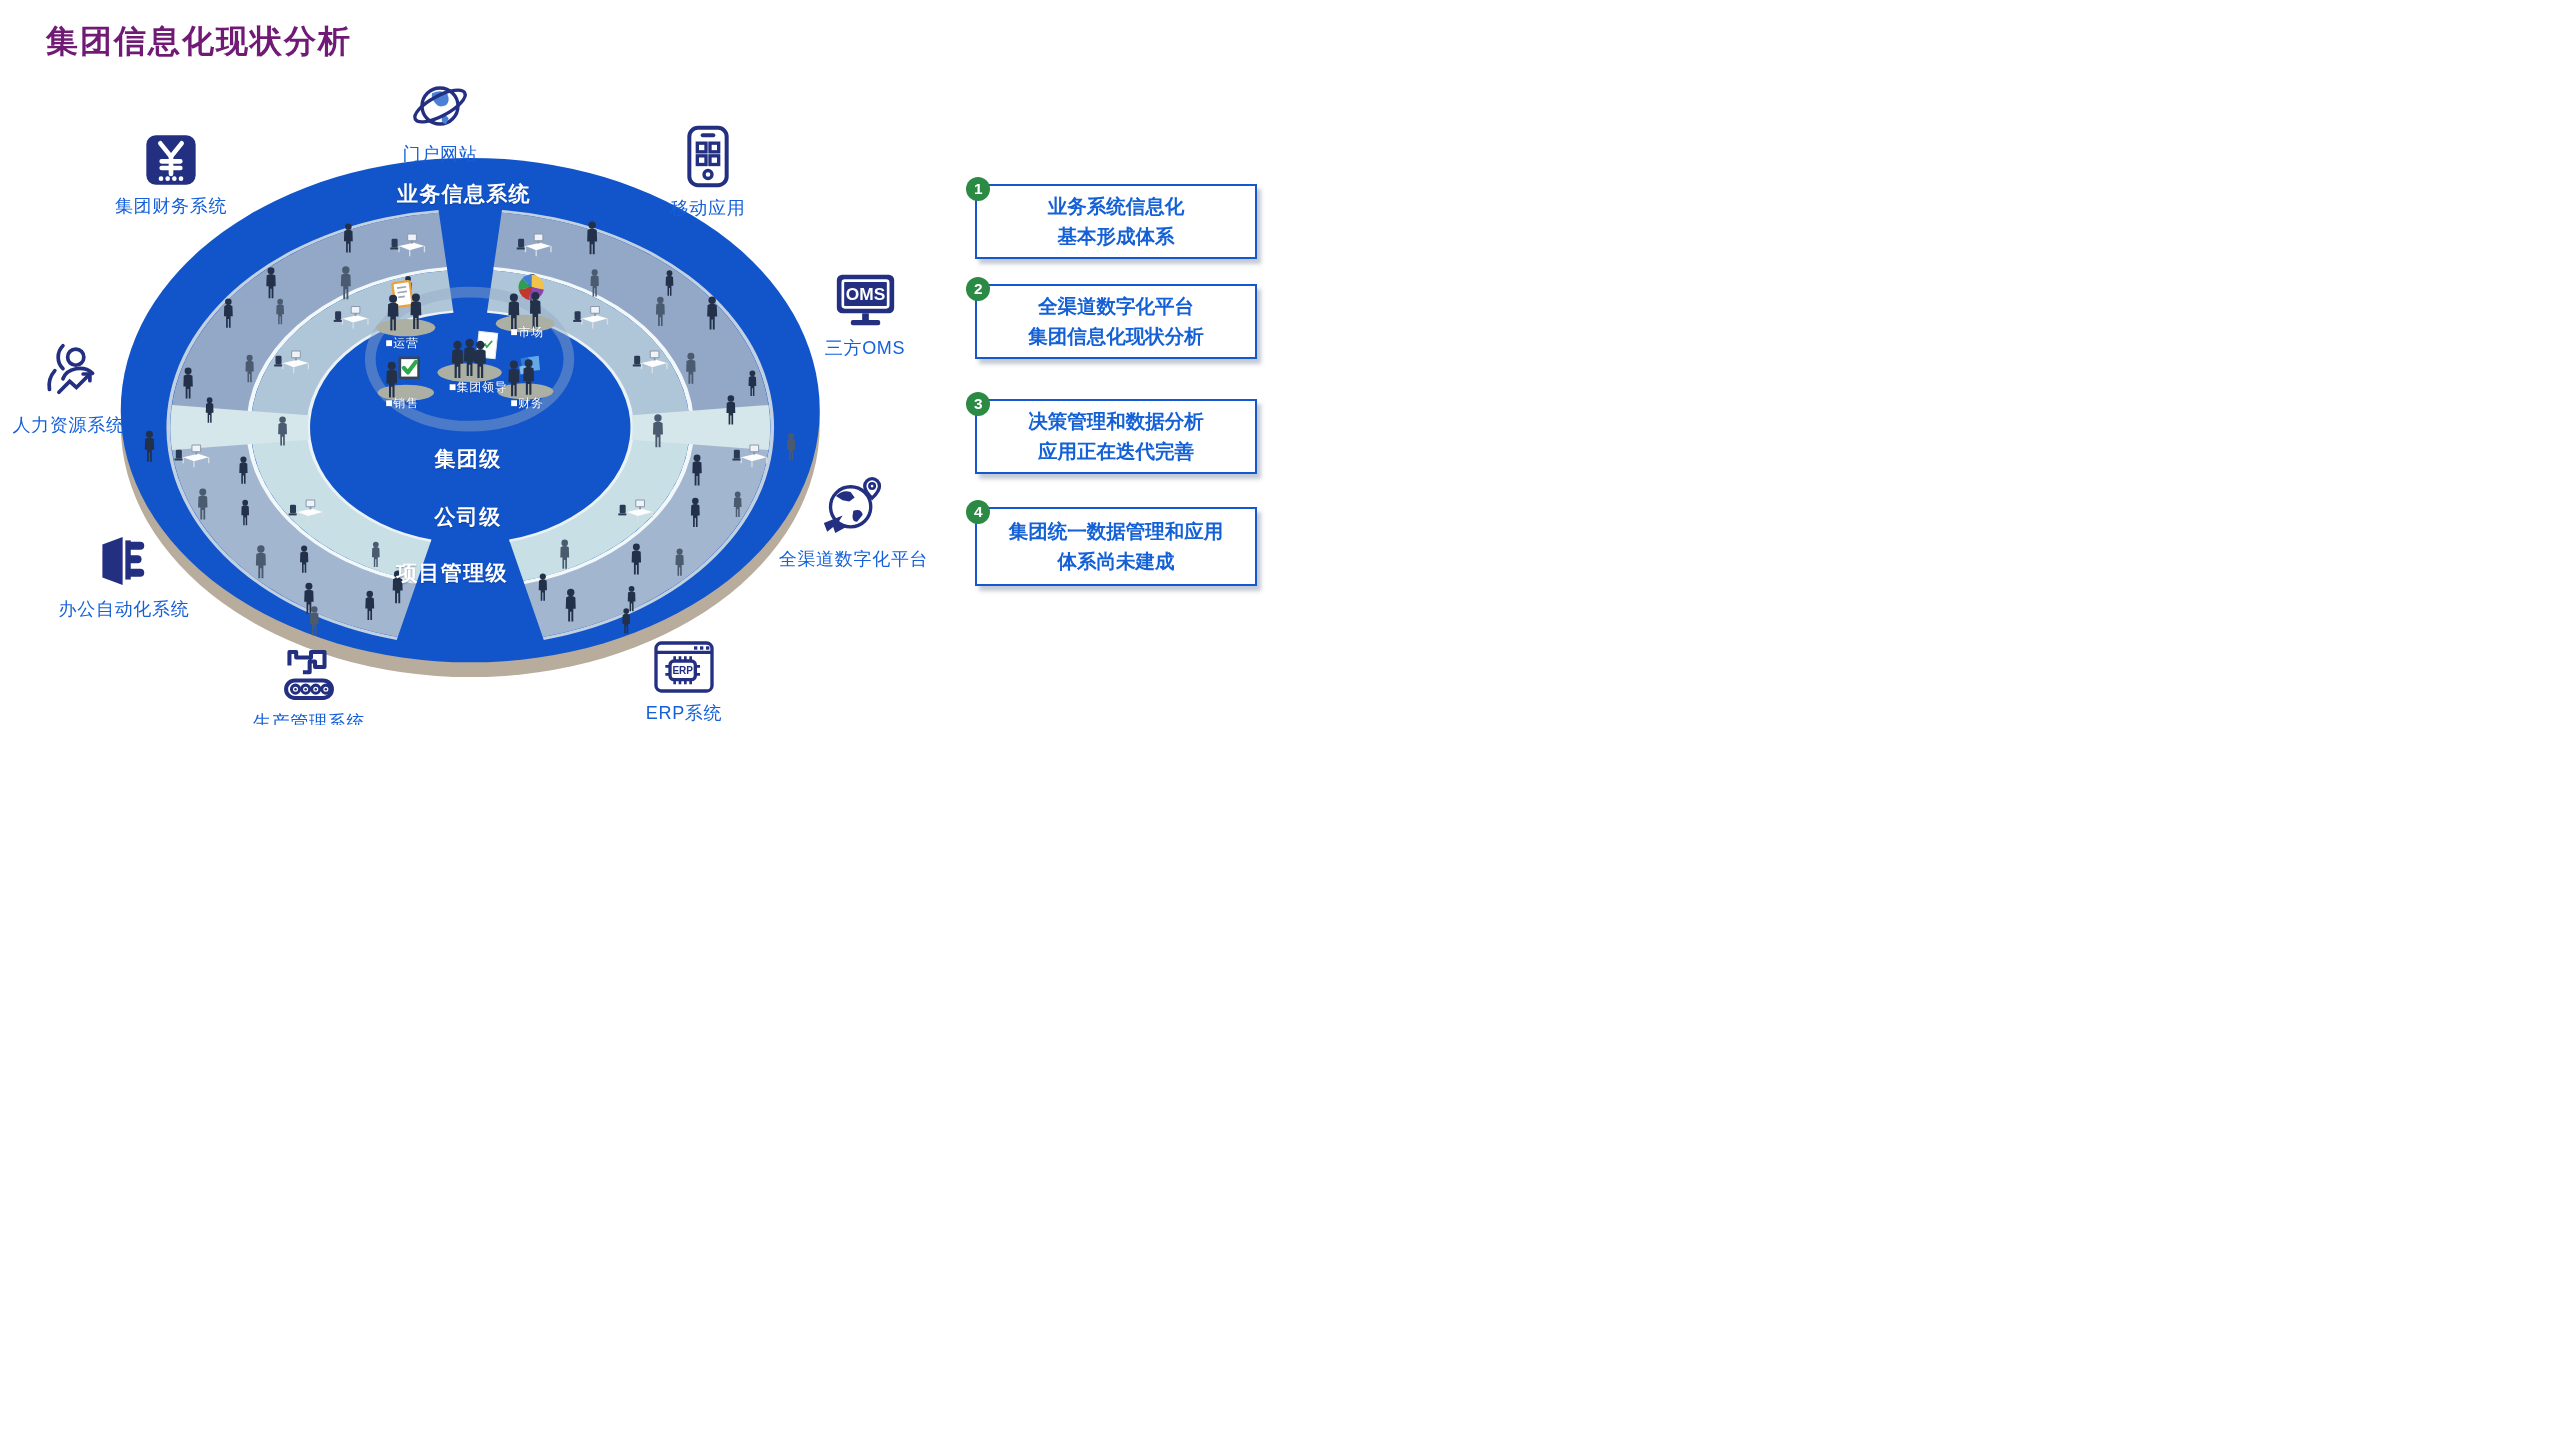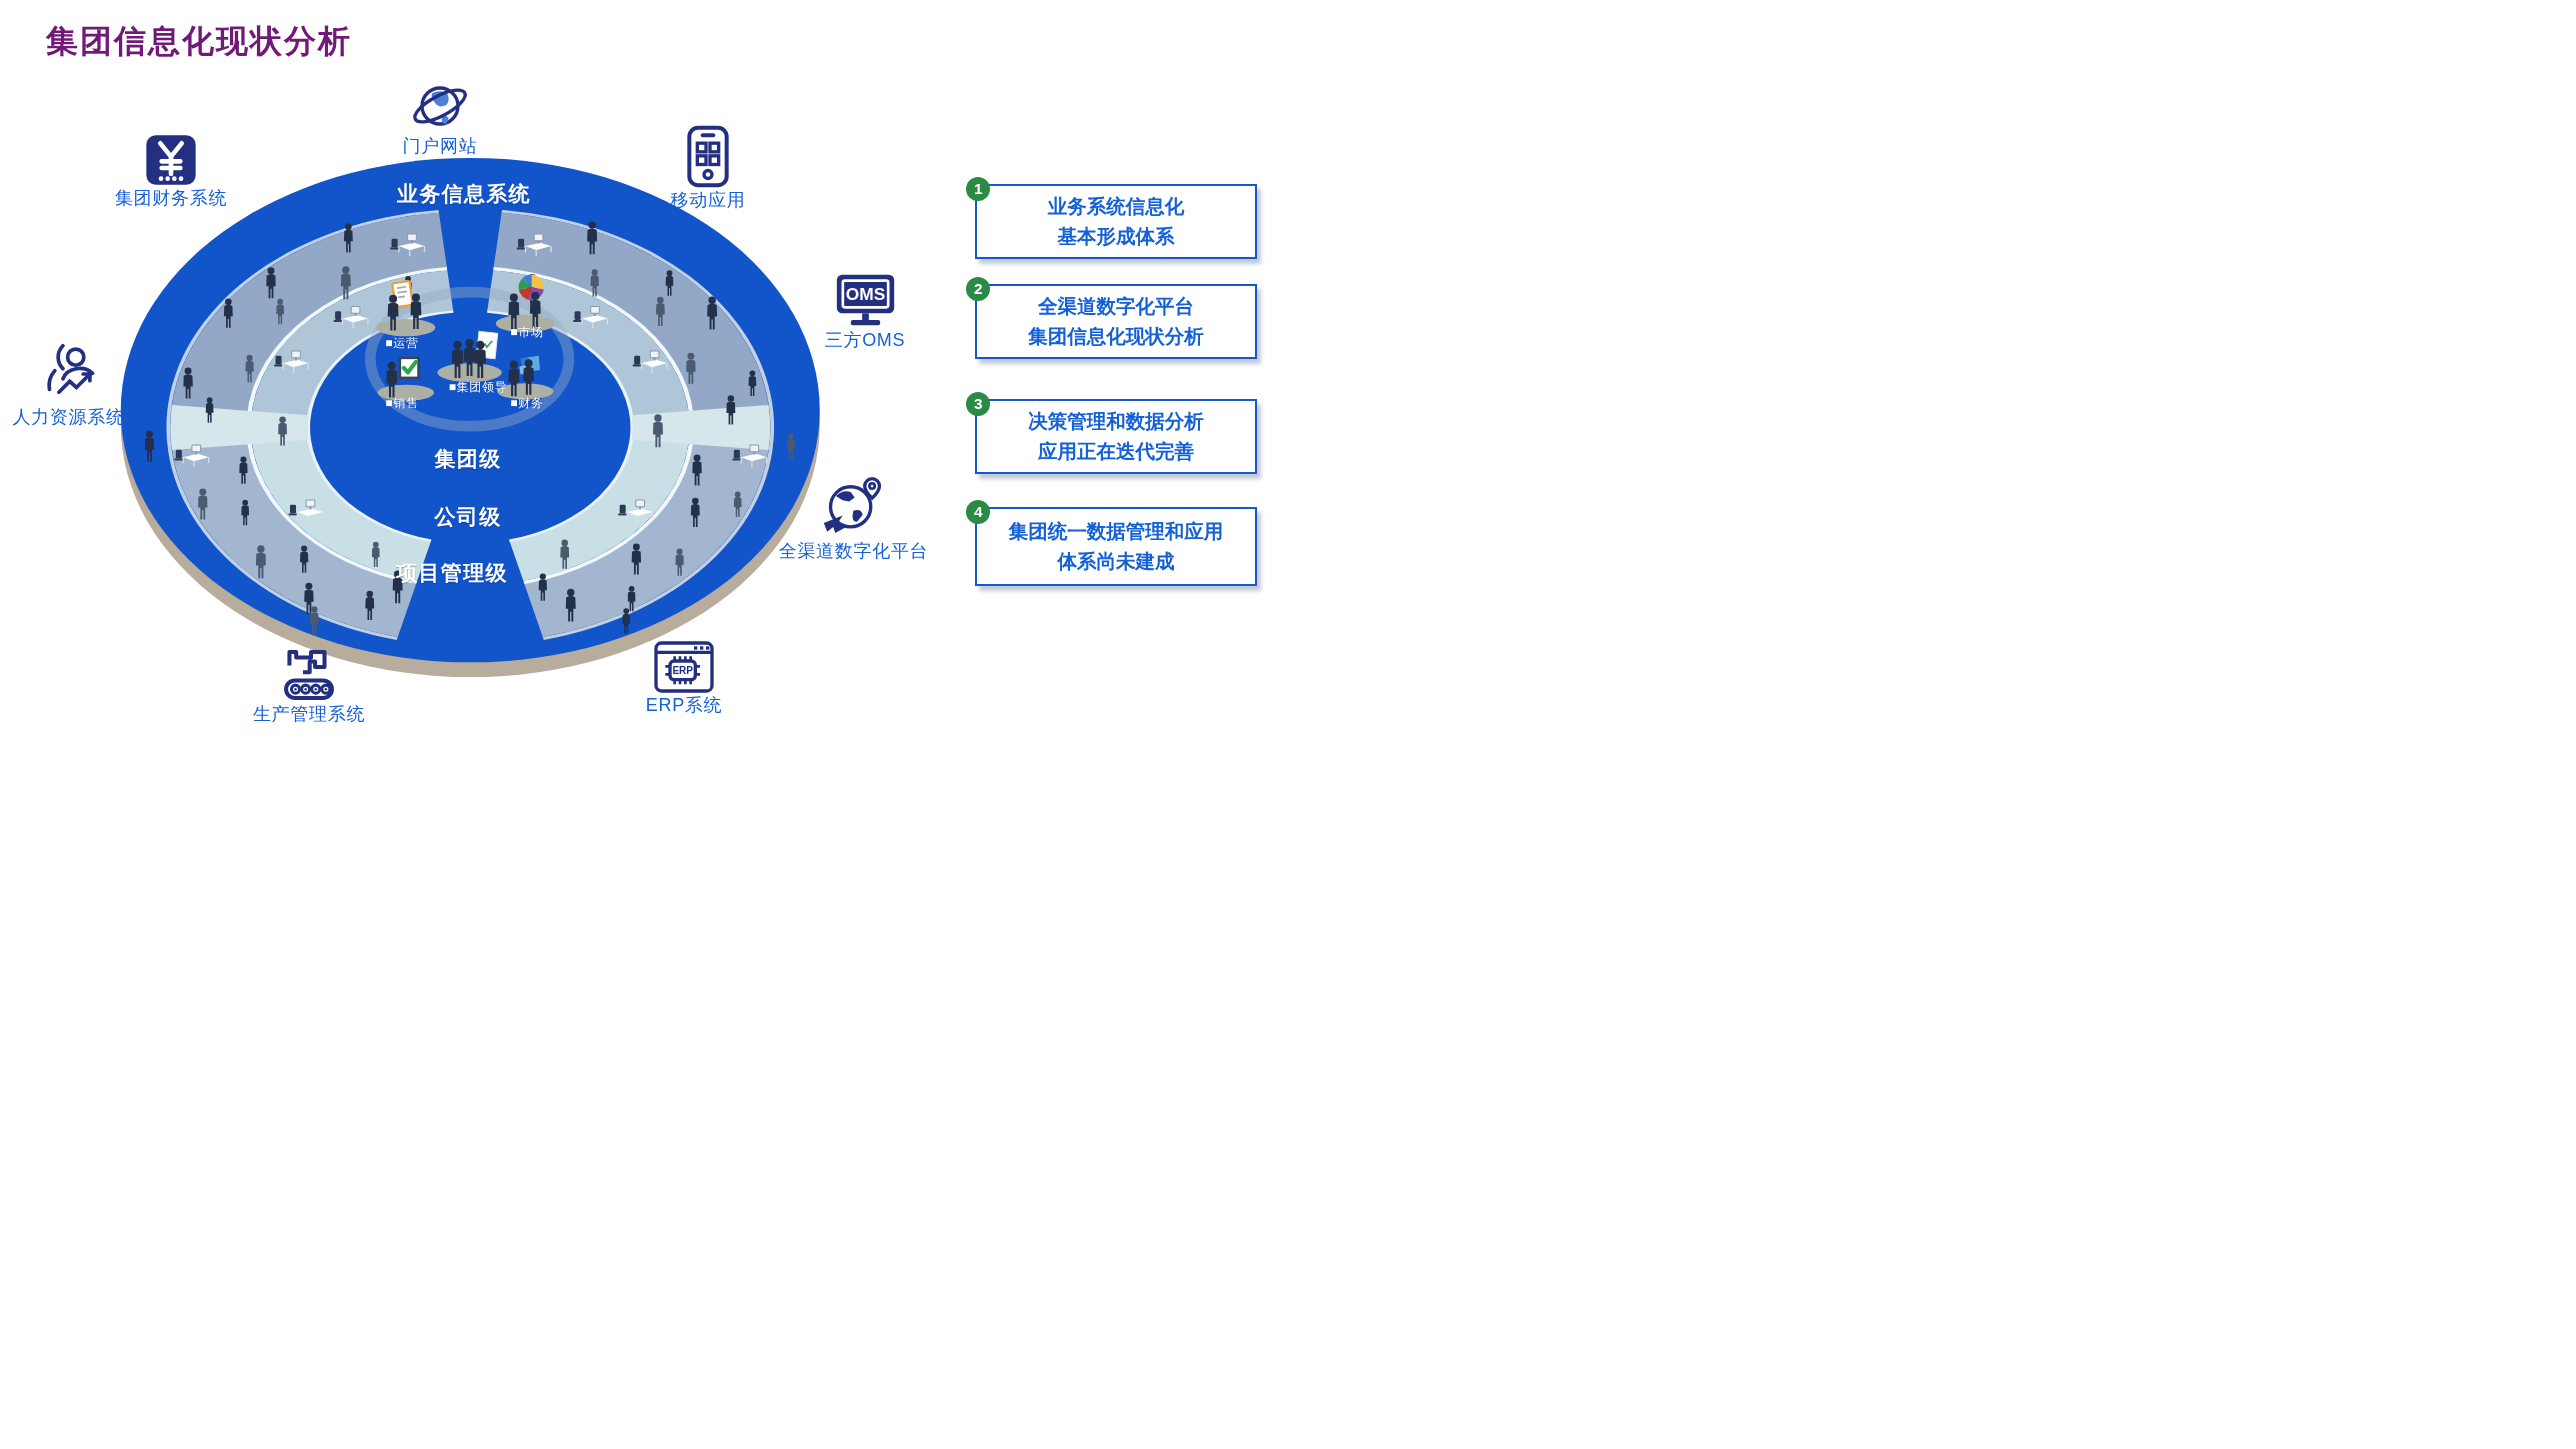--- a/index.html
+++ b/index.html
@@ -8,21 +8,21 @@
   .page-title{position:absolute;left:46px;top:20px;margin:0;font-size:32px;font-weight:800;
               color:#701a75;letter-spacing:2px;}
   .stage{position:absolute;left:0;top:0;width:1288px;height:725px;}
   
   .wlabel{position:absolute;transform:translate(-50%,-50%);color:#ffffff;white-space:nowrap;
           text-shadow:0 0.7px 1.3px rgba(0,30,90,.35);}
   .top-label{font-size:21px;font-weight:700;letter-spacing:1.3px;}
   .level-label{font-size:21px;font-weight:700;letter-spacing:1.3px;}
   .group-label{font-size:12px;font-weight:500;letter-spacing:0.7px;}
   
-  .sys{position:absolute;display:flex;flex-direction:column;align-items:center;}
+  .sys{position:absolute;display:flex;flex-direction:column;align-items:center;gap:8px;}
   .sys .lbl{font-size:18px;color:#1560D9;font-weight:500;white-space:nowrap;letter-spacing:0.7px;}
   .icon{display:block;}
   
   .finding{position:absolute;left:975px;width:282px;}
   .fbox{position:relative;box-sizing:border-box;width:100%;height:100%;background:#ffffff;
         border:2.7px solid #1557CE;box-shadow:4px 4.7px 4px rgba(125,138,160,.45);
         display:flex;flex-direction:column;align-items:center;justify-content:center;}
   .fbox .line{font-size:19.5px;font-weight:700;color:#1460D6;line-height:1.5;white-space:nowrap;}
   .badge{position:absolute;left:-10.7px;top:-8.7px;width:24px;height:24px;border-radius:50%;
          background:#2B8A43;color:#fff;font-size:15.4px;font-weight:700;display:flex;
@@ -243,20 +243,30 @@
         <path d="M37,4 a24,24 0 0 0 0,34"></path>
         <path d="M25,41 a34,34 0 0 0 -8,28"></path>
         <path d="M37,53 a26,22 0 0 1 44,-8"></path>
         <path d="M31,73 l16,-16 10,9 20,-20"></path>
         <path d="M67,46 h10 v10"></path>
       </g>
     </svg>
     <div class="lbl">人力资源系统</div>
   </div>
 
+  <div class="sys" style="left:23.5px;top:535px;width:201px;">
+    <svg class="icon" width="54" height="54" viewBox="0 0 80 80">
+      <path d="M8,14 L38,3 L38,74 L8,63 Z" fill="#232F80"></path>
+      <rect x="42" y="8" width="8" height="58" fill="#232F80"></rect>
+      <rect x="44" y="10" width="26" height="12" rx="6" fill="#232F80"></rect>
+      <rect x="44" y="30" width="22" height="12" rx="6" fill="#232F80"></rect>
+      <rect x="44" y="50" width="26" height="12" rx="6" fill="#232F80"></rect>
+    </svg>
+    <div class="lbl">办公自动化系统</div>
+  </div>
 
   <div class="sys" style="left:590px;top:641px;width:188px;">
     <svg class="icon" width="60" height="52" viewBox="0 0 90 78">
       <rect x="3" y="3" width="84" height="72" rx="8" fill="none" stroke="#232F80" stroke-width="5"></rect>
       <path d="M3,17 H87" stroke="#232F80" stroke-width="5"></path>
       <rect x="60" y="8" width="5" height="5" fill="#232F80"></rect>
       <rect x="69" y="8" width="5" height="5" fill="#232F80"></rect>
       <rect x="78" y="8" width="5" height="5" fill="#232F80"></rect>
       <g stroke="#232F80" stroke-width="4">
         <path d="M31,30 v-7 M39,30 v-7 M47,30 v-7 M55,30 v-7"></path>

